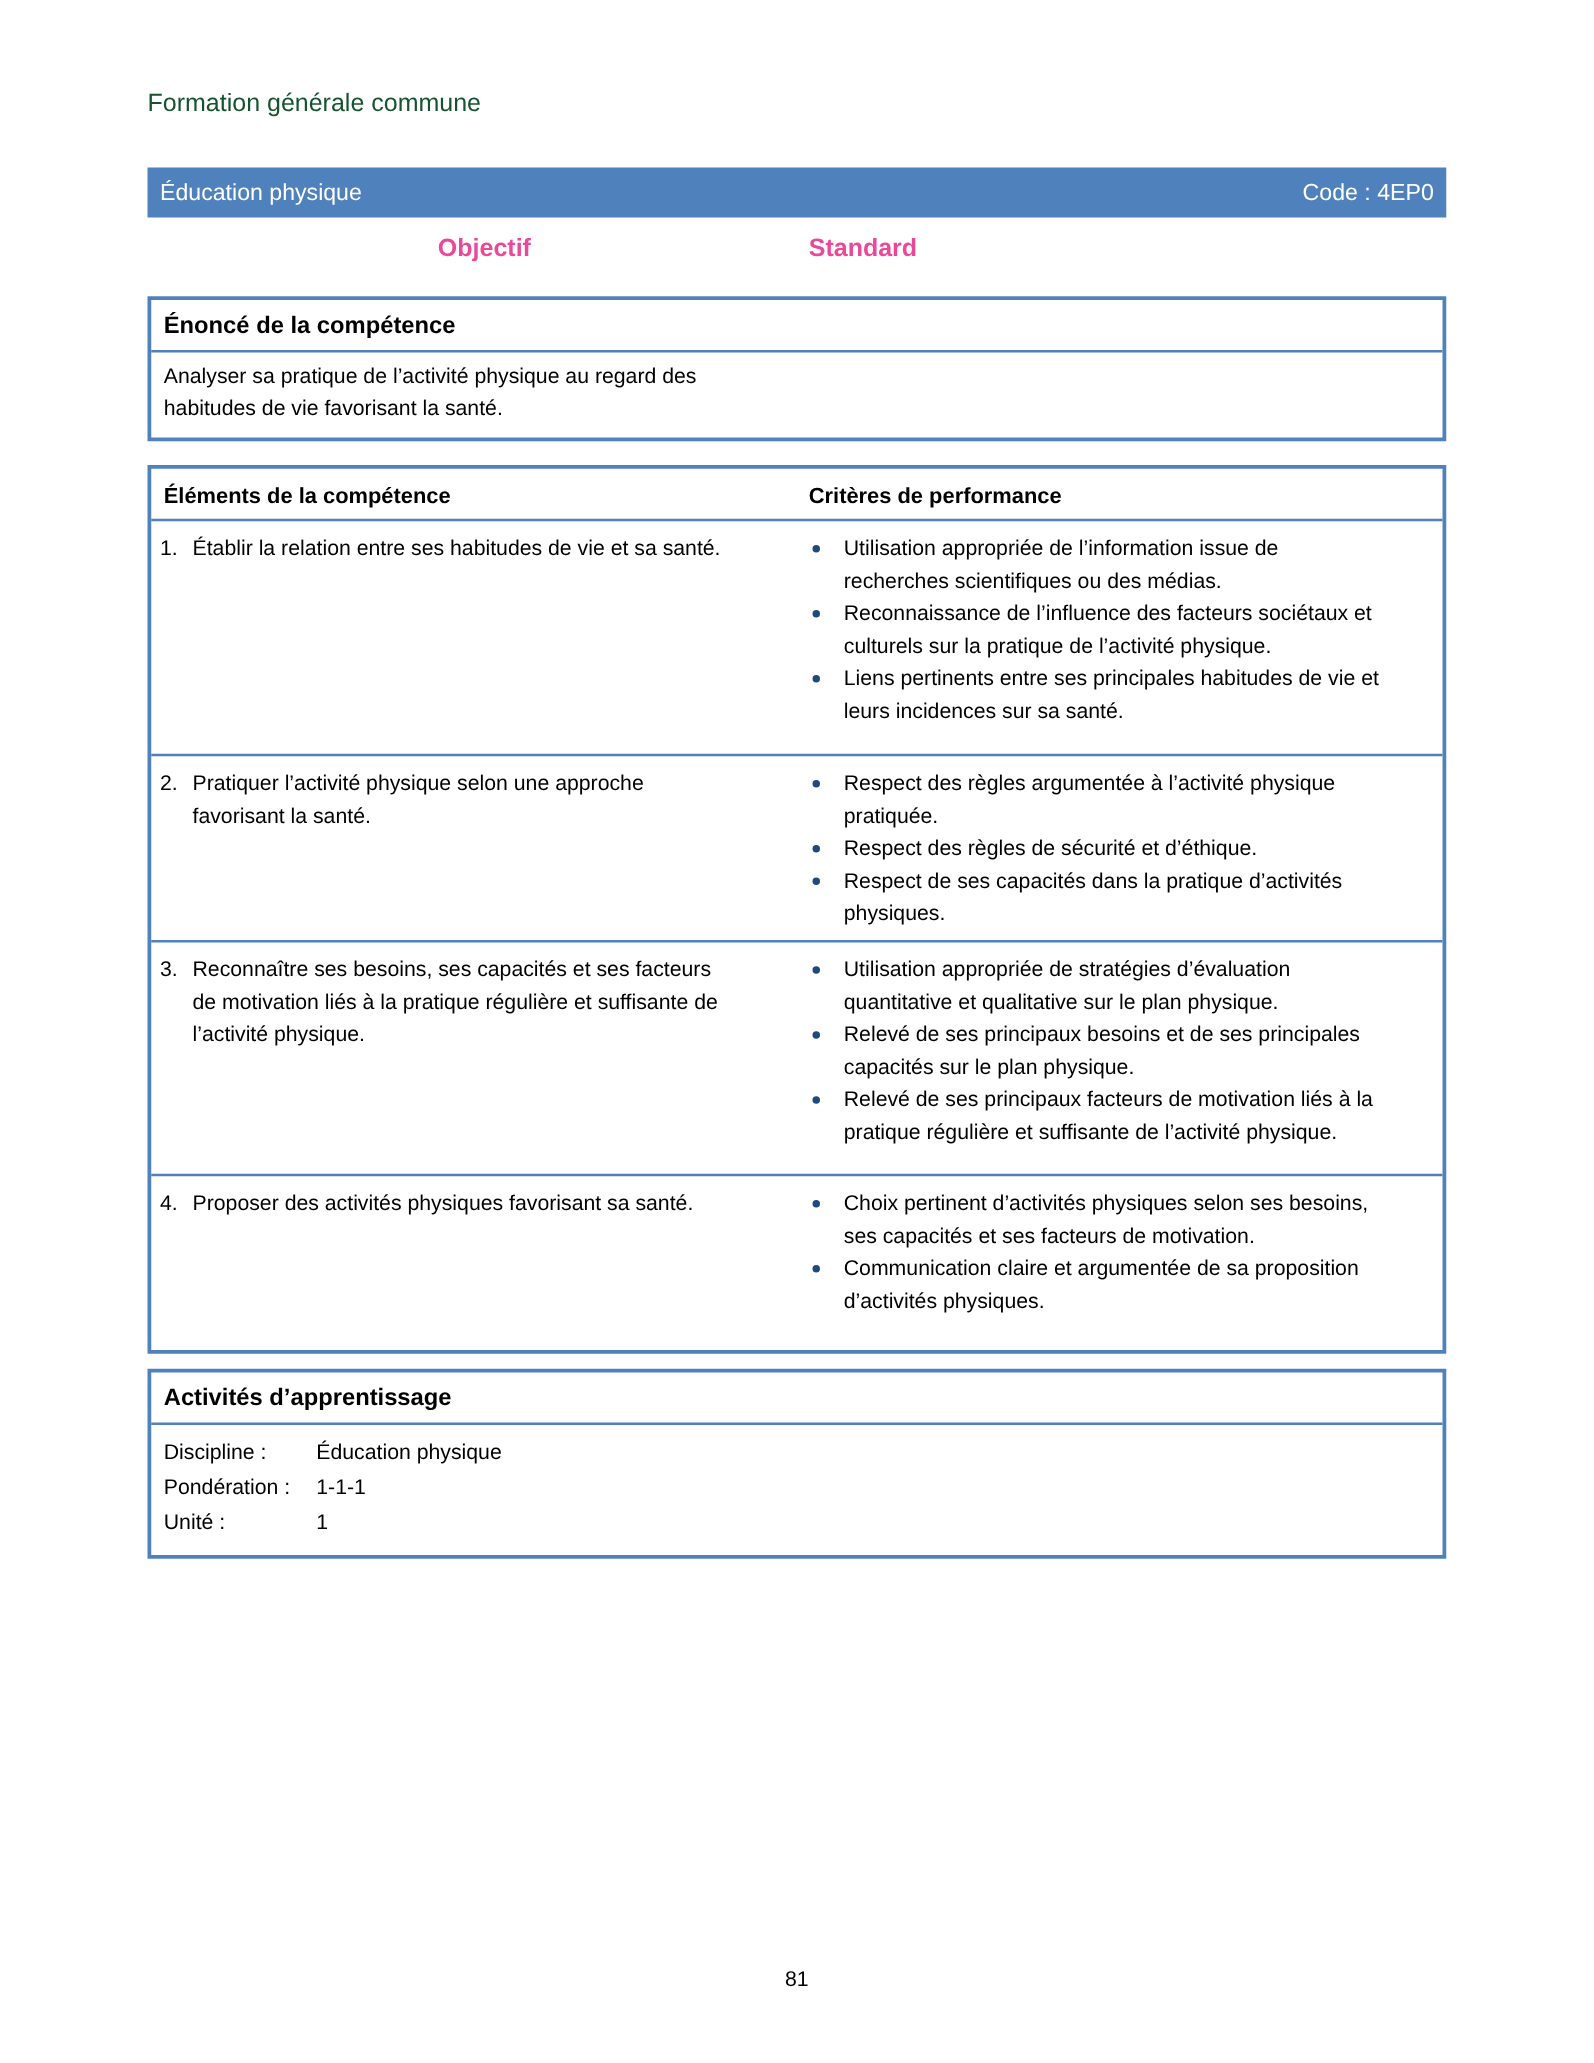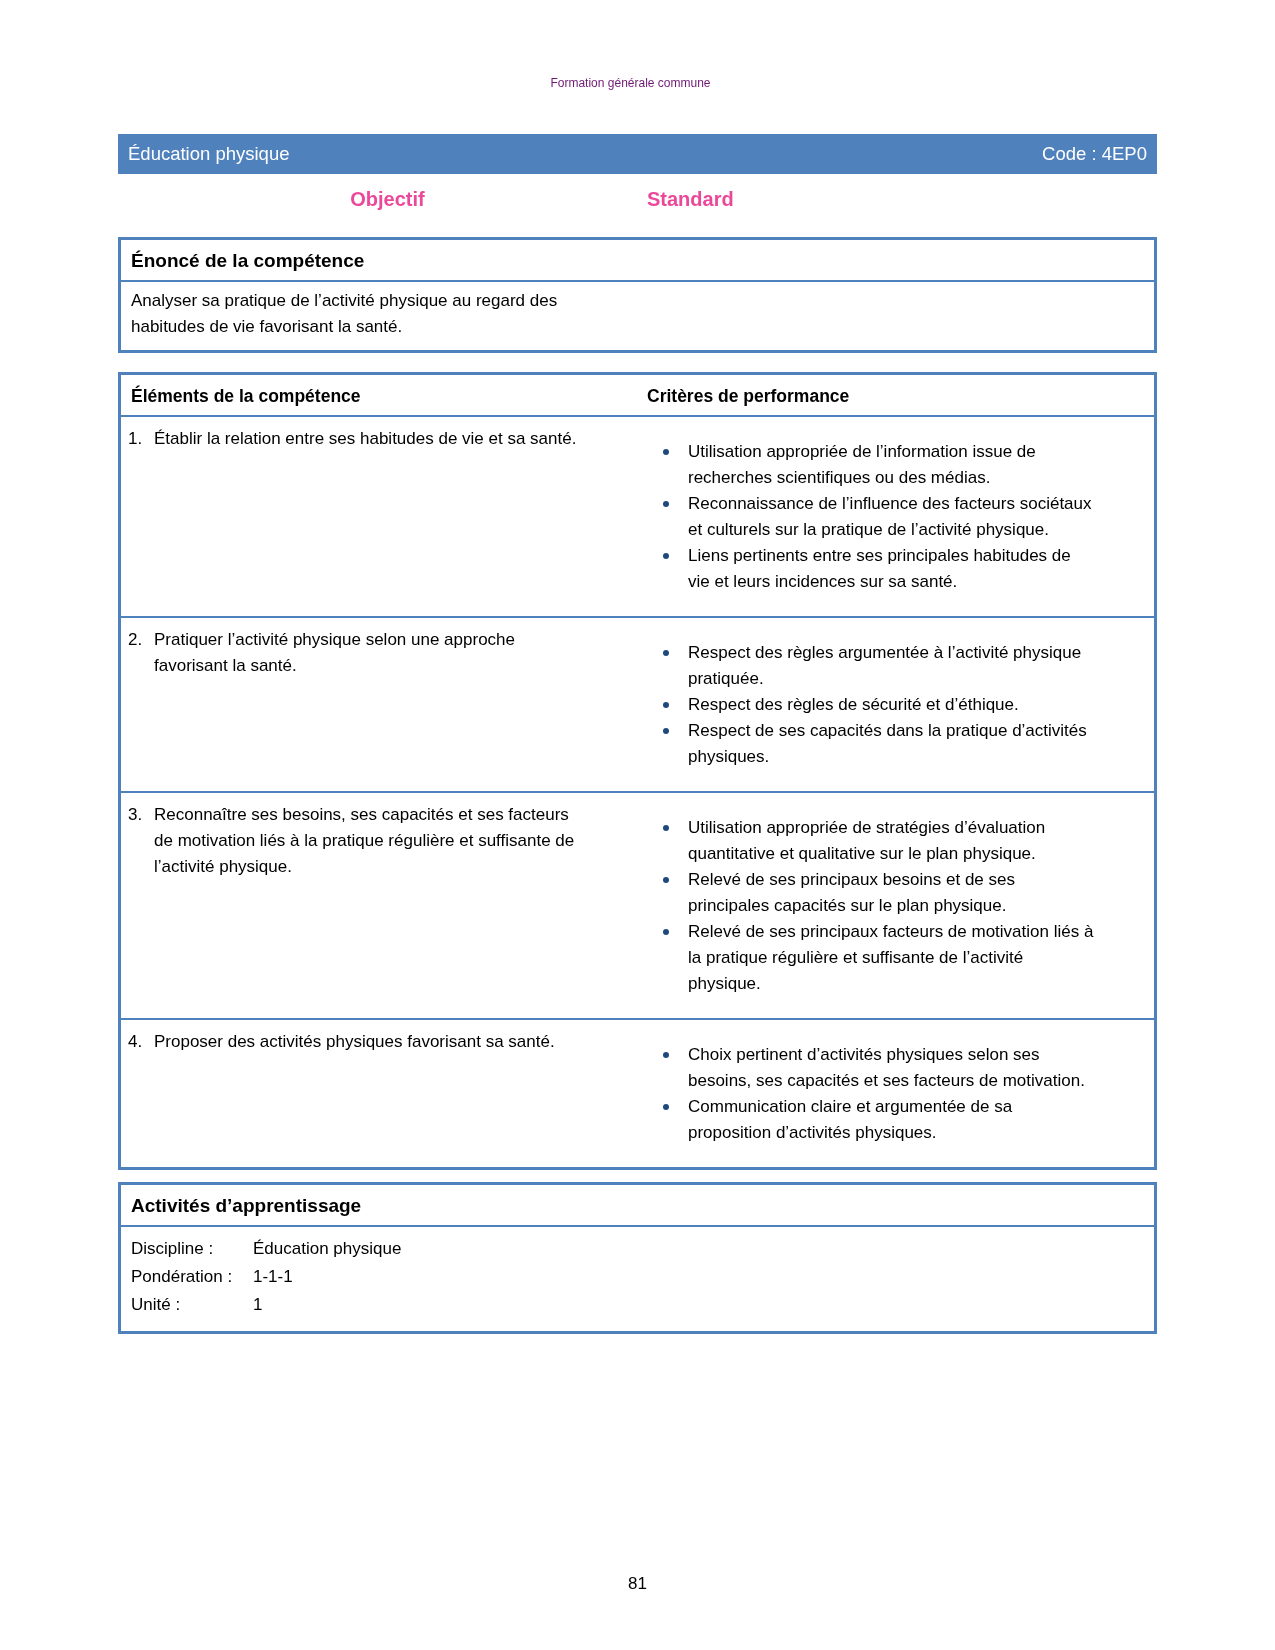--- a/index.html
+++ b/index.html
@@ -8,24 +8,24 @@
     background: #ffffff;
     font-family: "Liberation Sans", "DejaVu Sans", sans-serif;
     color: #000000;
     position: relative;
     overflow: hidden;
   }
   .content { margin: 0 118px; }
 
   .top-header {
     padding-top: 70px;
-    text-align: center;
+    text-align: left;
     padding-right: 14px;
-    color: #701a75;
-    font-size: 12px;
+    color: #14532d;
+    font-size: 20px;
     line-height: 26px;
   }
 
   .banner {
     margin-top: 38px;
     background: #4F81BD;
     color: #ffffff;
     height: 40px;
     display: flex;
     justify-content: space-between;
@@ -70,21 +70,21 @@
   .trow { display: flex; border-bottom: 2px solid #4F81BD; }
   .trow:last-child { border-bottom: none; }
   .cell-left {
     width: 526px; box-sizing: border-box;
     padding: 9px 65px 8px 7px;
     display: flex;
   }
   .cell-left .num { width: 26px; flex-shrink: 0; }
   .cell-left .etext { flex: 1; }
   .cell-right { flex: 1; padding: 9px 45px 8px 0; box-sizing: border-box; }
-  .cell-right ul { margin: 13px; padding: 0; list-style: none; }
+  .cell-right ul { margin: 0; padding: 0; list-style: none; }
   .cell-right li { position: relative; padding-left: 28px; }
   .cell-right li::before {
     content: "";
     position: absolute;
     left: 3px; top: 10px;
     width: 6px; height: 6px;
     border-radius: 50%;
     background: #1F497D;
   }
   .r1 { min-height: 186px; }

